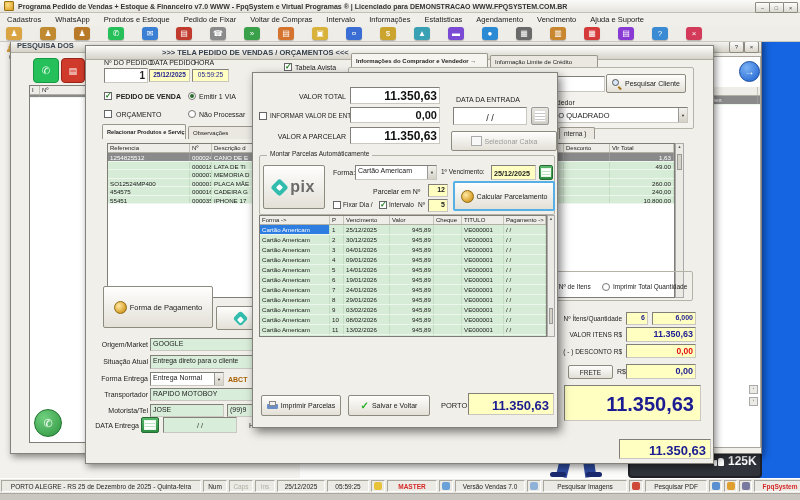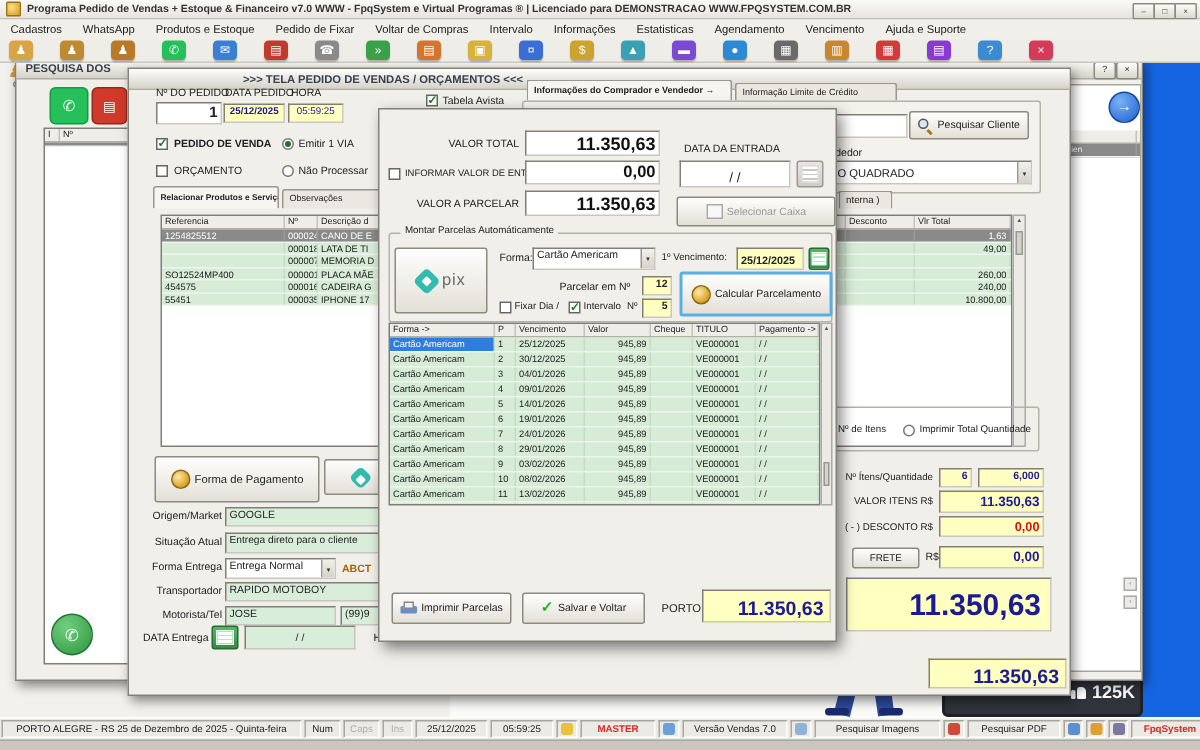--- a/index.html
+++ b/index.html
@@ -53,21 +53,21 @@
   .calbtn i{display:block;width:62%;height:58%;background:repeating-linear-gradient(#fff 0 2px,#bde5c4 2px 3px);border:1px solid #e8f5e8}
   .calbtn.gray{background:linear-gradient(#e8e6df,#cfccc2);border-color:#999}
   .calbtn.gray i{background:repeating-linear-gradient(#fff 0 2px,#c8c8c8 2px 3px);border-color:#ddd}
   .coin{width:11px;height:11px;border-radius:50%;background:radial-gradient(circle at 35% 35%,#ffeaa4,#d8a02a 70%,#a87818);border:1px solid #8f6a10;flex:none}
   .mag{position:relative;width:10px;height:10px;flex:none}
   .mag::before{content:"";position:absolute;left:0;top:0;width:5px;height:5px;border:1.5px solid #555;border-radius:50%;background:#d8e8f8}
   .mag::after{content:"";position:absolute;left:7px;top:7px;width:4px;height:2px;background:#a8761a;transform:rotate(45deg);transform-origin:0 0}
   .pix{display:flex;align-items:center;justify-content:center;gap:4px}
   .pixd{width:13px;height:13px;background:#32bcad;transform:rotate(45deg);border-radius:3px;position:relative;flex:none}
   .pixd::after{content:"";position:absolute;left:4px;top:4px;width:5px;height:5px;background:#fff;border-radius:1px}
-  .pixt{font-size:11px;color:#6a6a6a;font-weight:normal;letter-spacing:.5px}
+  .pixt{font-size:16px;color:#6a6a6a;font-weight:bold;letter-spacing:.5px}
   .prn{width:11px;height:9px;position:relative;flex:none}
   .prn::before{content:"";position:absolute;left:0;right:0;top:3px;height:5px;background:#6a8fc8;border-radius:1px}
   .prn::after{content:"";position:absolute;left:2px;right:2px;top:0;height:3px;background:#f2f2f2;border:1px solid #888}
   .chk{color:#1faf1f;font-weight:bold;font-size:10px;line-height:1}
   .sb{position:absolute;background:#eceae4;border:1px solid #aaa;box-sizing:border-box;font-size:4px;color:#555;text-align:center}
   .sbthumb{position:absolute;left:1px;right:1px;background:#d5d2c8;border:1px solid #999}
   .bluearrow{position:absolute;width:19px;height:19px;border-radius:50%;background:radial-gradient(circle at 35% 30%,#7ab2f4,#1b5fd0);border:1px solid #14489e;color:#fff;font-size:10px;font-weight:bold;display:flex;align-items:center;justify-content:center}
   .thumbico{position:relative;width:10px;height:10px;flex:none}
   .thumbico::before{content:"";position:absolute;left:0;bottom:0;width:3px;height:6px;background:#fff;border-radius:1px}
   .thumbico::after{content:"";position:absolute;left:3.5px;bottom:0;width:6px;height:8px;background:#fff;border-radius:2px 3px 1px 1px}
@@ -291,21 +291,21 @@
       <div class="lbl" style="left:440px;top:286px;width:96px;text-align:right;font-size:6.5px">VALOR ITENS R$</div>
       <div class="fld ylw navy" style="left:540px;top:281px;width:70px;height:15px;font-size:9px">11.350,63</div>
       <div class="lbl" style="left:440px;top:303px;width:96px;text-align:right;font-size:6.5px">( - ) DESCONTO R$</div>
       <div class="fld ylw red" style="left:540px;top:298px;width:70px;height:14px;font-size:8.5px">0,00</div>
       <div class="btn" style="left:482px;top:319px;width:45px;height:14px;font-size:6.5px">FRETE</div>
       <div class="lbl" style="left:531px;top:322px">R$</div>
       <div class="fld ylw navy" style="left:540px;top:318px;width:70px;height:15px;font-size:9px">0,00</div>
       <div class="fld ylw navy" style="left:478px;top:339px;width:137px;height:36px;font-size:20px;padding:6px 6px">11.350,63</div>
       <div class="fld ylw navy" style="left:533px;top:393px;width:92px;height:20px;font-size:13px;padding:3px 4px">11.350,63</div>
 
-      <div class="btn" style="left:17px;top:258px;width:110px;height:31px;font-size:7.5px">
+      <div class="btn" style="left:17px;top:240px;width:110px;height:42px;font-size:7.5px">
         <span class="coin"></span>
         <span>Forma de Pagamento</span>
       </div>
       <div class="btn" style="left:130px;top:260px;width:48px;height:24px">
           <span class="pixd" style="width:11px;height:11px"></span>
         </div>
 
       <div class="lbl" style="left:7px;top:295px;width:55px;text-align:right">Origem/Market</div>
       <div class="fld grn" style="left:64px;top:292px;width:150px;height:13px">GOOGLE</div>
       <div class="lbl" style="left:7px;top:312px;width:55px;text-align:right">Situação Atual</div>

